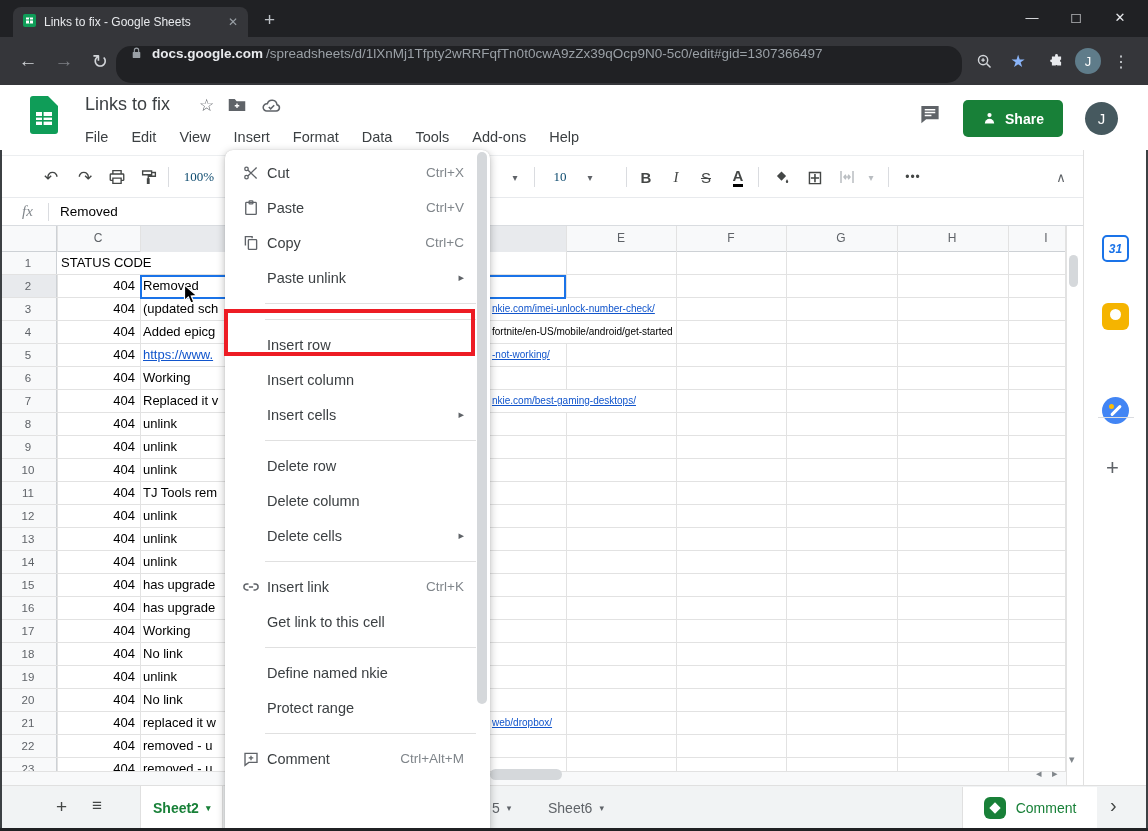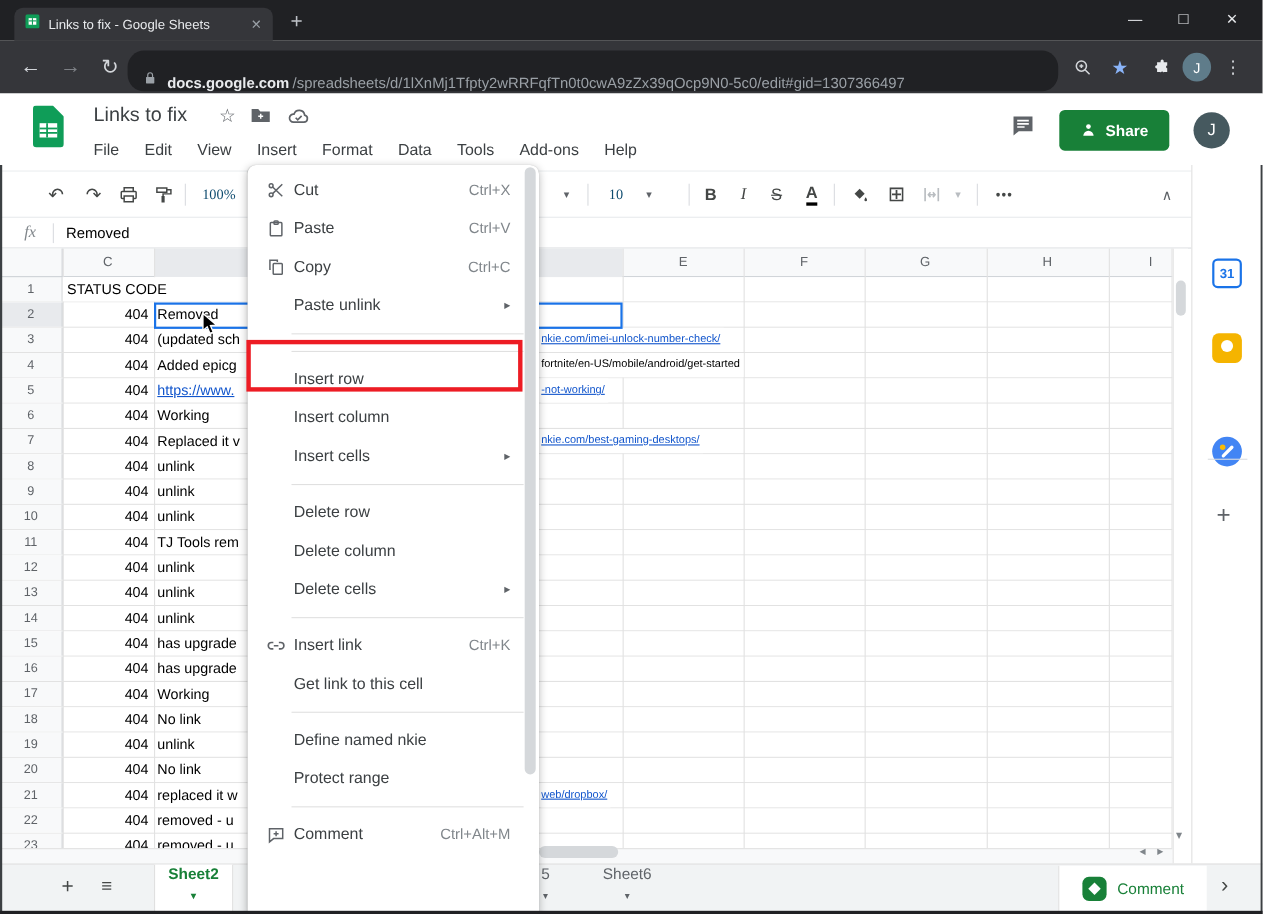--- a/index.html
+++ b/index.html
@@ -15,21 +15,21 @@
   .tab-close { color:#9aa0a6; font-size:12px; cursor:default; }
   .newtab { position:absolute; left:264px; top:9px; color:#bdc1c6; font-size:19px; }
   .winctrl { position:absolute; right:6px; top:0; height:34px; display:flex; }
   .winctrl span { width:44px; height:34px; display:flex; align-items:center; justify-content:center;
                   color:#e8eaed; font-size:13px; }
   .addressbar { position:absolute; left:0; top:37px; width:1148px; height:48px; background:#35363a; }
   .nav-ico { position:absolute; top:12px; width:24px; height:24px; display:flex; align-items:center;
              justify-content:center; color:#d2d5d9; font-size:19px; }
   .nav-ico.disabled { color:#7e8186; }
   .urlpill { position:absolute; left:116px; top:9px; width:846px; height:37px; background:#202124;
-             border-radius:15px; display:flex; align-items:flex-end; padding:0 14px; gap:9px;
+             border-radius:15px; display:flex; align-items:flex-start; padding:0 14px; gap:9px;
              overflow:hidden; white-space:nowrap; }
   .url-host { color:#e8eaed; font-size:13.5px; font-weight:bold; }
   .url-path { color:#9aa0a6; font-size:13.5px; }
   .avatar-sm { position:absolute; left:1075px; top:11px; width:26px; height:26px; border-radius:50%;
                background:#5f7c8a; color:#fff; font-size:13px; display:flex; align-items:center; justify-content:center; }
 
   
   .app { position:absolute; left:0; top:85px; width:1148px; height:746px; background:#fff; }
   .doc-title { font-size:18px; color:#3c4043; }
   .hdr-ico { color:#5f6368; font-size:17px; }
@@ -86,38 +86,38 @@
              border-left:1px solid #e2e2e2; z-index:5; }
   .vthumb { position:absolute; left:1069px; top:170px; width:9px; height:32px; background:#d5d8db;
             border-radius:5px; z-index:6; }
   .scroll-arrow { position:absolute; color:#80868b; font-size:11px; z-index:7; }
 
   
   .sidebar { position:absolute; left:1083px; top:65px; width:65px; height:635px; background:#fff;
              border-left:1px solid #e0e0e0; z-index:8; }
   .sb-ico { position:absolute; left:18px; width:27px; height:27px; }
   .cal-ico { background:#fff; border:2px solid #1a73e8; border-radius:5px; color:#1a73e8; font-size:12px;
-             font-weight:bold; display:flex; align-items:center; justify-content:center; }
+             font-weight:bold; display:flex; align-items:center; justify-content:center;font-style:italic; }
   .keep-ico { background:#f5b400; border-radius:6px; position:relative; }
   .keep-ico::after { content:""; position:absolute; left:8px; top:6px; width:11px; height:11px;
                      background:#fff; border-radius:50%; }
   .tasks-ico { background:#4285f4; border-radius:50%; position:relative; }
   .tasks-ico::after { content:""; position:absolute; left:7px; top:12px; width:14px; height:3px;
                       background:#fff; border-radius:2px; transform:rotate(-45deg); }
   .tasks-ico::before { content:""; position:absolute; left:7px; top:7px; width:5px; height:5px;
                        background:#fbbc04; border-radius:50%; }
   .sb-div { position:absolute; left:14px; top:267px; width:36px; height:1px; background:#dadce0; }
   .sb-plus { position:absolute; left:22px; top:305px; color:#5f6368; font-size:22px; }
 
   
   .bottombar { position:absolute; left:0; top:700px; width:1148px; height:43px; background:#f1f3f4;
                border-top:1px solid #e0e0e0; z-index:9; }
   .bb-ico { position:absolute; top:10px; color:#444746; font-size:19px; }
   .stab { position:absolute; top:0; height:43px; display:flex; align-items:center; gap:7px;
-          font-size:14px; color:#5f6368; padding:0 12px;flex-direction:column; }
+          font-size:14px; color:#5f6368; padding:0 12px; }
   .stab.active { background:#fff; color:#188038; font-weight:bold; border-left:1px solid #e0e0e0;
                  border-right:1px solid #e0e0e0; }
   .stab .caret { font-size:9px; }
   .stab.active .caret { color:#188038; }
   .explore { position:absolute; left:962px; top:1px; width:135px; height:41px; background:#fff;
              display:flex; align-items:center; justify-content:center; gap:10px;
              border-left:1px solid #e0e0e0; }
   .explore-ico { width:22px; height:22px; background:#188038; border-radius:6px; position:relative; }
   .explore-ico::after { content:""; position:absolute; left:7px; top:7px; width:8px; height:8px;
                         background:#fff; transform:rotate(45deg); }

